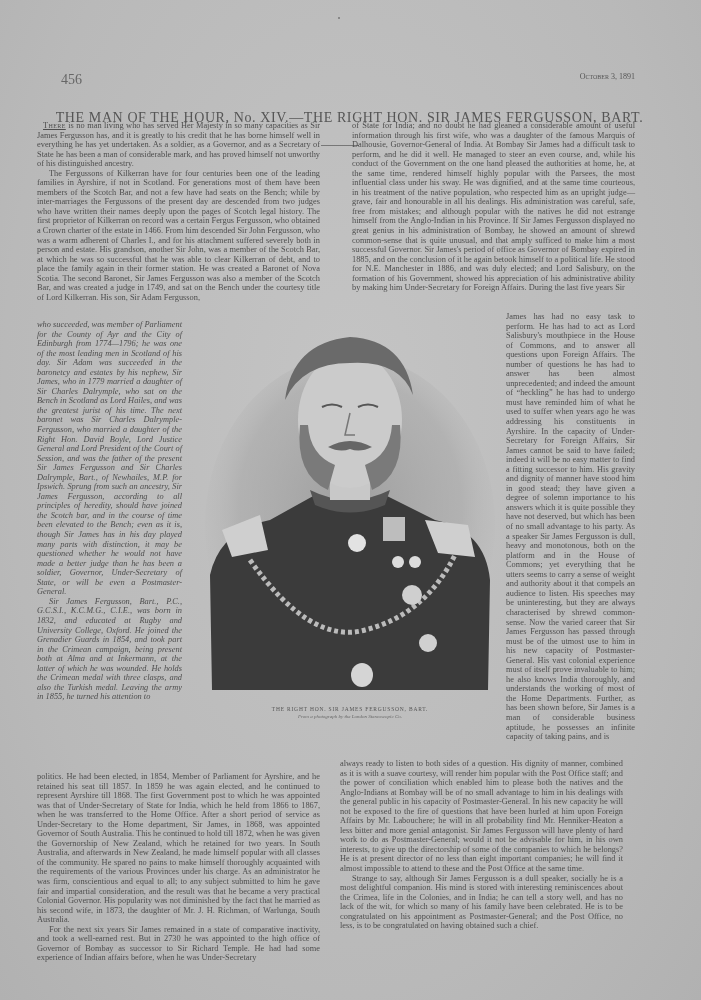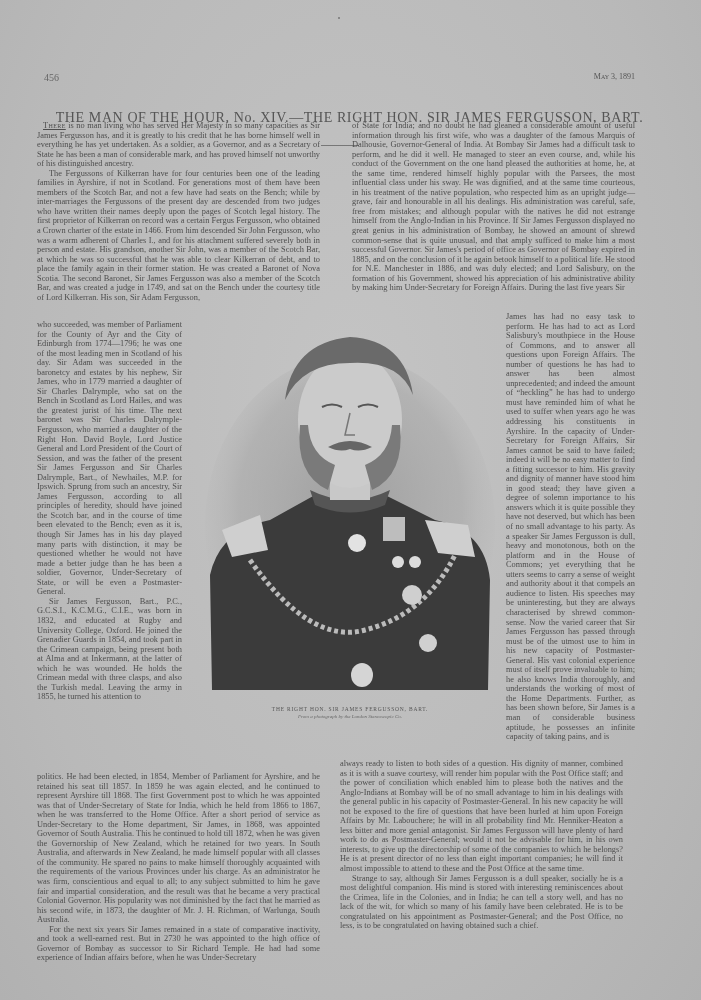--- a/index.html
+++ b/index.html
@@ -5,50 +5,50 @@
   html, body { margin: 0; padding: 0; }
   body {
     width: 701px; height: 1000px; overflow: hidden;
     background: #bdbdbd;
     background-image: radial-gradient(ellipse at 50% 40%, #c4c4c4 0%, #b9b9b9 70%, #b1b1b1 100%);
     font-family: "Liberation Serif", "DejaVu Serif", serif;
     color: #4a4a4a;
     position: relative;
   }
   .runhead { position: absolute; top: 72px; left: 0; width: 701px; height: 20px; }
-  .pagenum { position: absolute; left: 44px; top: 0; font-size: 10px; color: #666; }
+  .pagenum { position: absolute; left: 61px; top: 0; font-size: 14px; color: #666; }
   .paper-title { position: absolute; left: 0; right: 0; top: -5px; text-align: center;
     font-style: italic; font-size: 15px; letter-spacing: 3.5px; color: #555; }
   .date { position: absolute; right: 66px; top: 0; font-size: 8px; color: #555; font-variant: small-caps; }
   .headline { position: absolute; top: 110px; left: 0; width: 699px; text-align: center;
     font-size: 14px; letter-spacing: 0.6px; color: #555; }
   .rule { position: absolute; top: 145px; left: 321px; width: 38px; border-top: 1px solid #777; }
   .text { font-size: 8.35px; line-height: 9.55px; text-align: justify; color: #4d4d4d; }
   .text p { margin: 0; text-indent: 12px; }
   .text p.first { text-indent: 6px; }
   .first-word { font-variant: small-caps; letter-spacing: 0.4px; text-decoration: underline; }
   .block { position: absolute; }
   #left-top { left: 37px; top: 121px; width: 283px; }
-  #left-narrow { left: 37px; top: 320px; width: 145px; }
+  #left-narrow { left: 37px; top: 320px; width: 145px; font-style: italic; }
   #left-bottom { left: 37px; top: 772px; width: 283px; }
   #right-top { left: 352px; top: 121px; width: 283px; }
   #right-narrow { left: 506px; top: 312px; width: 129px; }
   #right-bottom { left: 340px; top: 759px; width: 283px; }
   .portrait { position: absolute; left: 200px; top: 325px; width: 300px; height: 365px; }
   .caption { position: absolute; top: 706px; left: 200px; width: 300px; text-align: center; }
   .caption-main { font-size: 5.5px; letter-spacing: 0.8px; color: #555; }
   .caption-sub { font-size: 5px; color: #666; margin-top: 2px; font-style: italic; }
   .dot { position: absolute; width: 2px; height: 2px; background: #777; border-radius: 50%; }
 </style>
 </head>
 <body>
 
 <div class="runhead">
   <span class="pagenum">456</span>
-  <span class="date">May 3, 1891</span>
+  <span class="date">October 3, 1891</span>
 </div>
 
 <div class="headline">THE MAN OF THE HOUR, No. XIV.—THE RIGHT HON. SIR JAMES FERGUSSON, BART.</div>
 <div class="rule"></div>
 
 <div class="block text" id="left-top">
   <p class="first"><span class="first-word">There</span><span> is no man living who has served Her Majesty in so many capacities as Sir James Fergusson has, and it is greatly to his credit that he has borne himself well in everything he has yet undertaken. As a soldier, as a Governor, and as a Secretary of State he has been a man of considerable mark, and has proved himself not unworthy of his distinguished ancestry.</span></p>
   <p>The Fergussons of Kilkerran have for four centuries been one of the leading families in Ayrshire, if not in Scotland. For generations most of them have been members of the Scotch Bar, and not a few have had seats on the Bench; while by inter-marriages the Fergussons of the present day are descended from two judges who have written their names deeply upon the pages of Scotch legal history. The first proprietor of Kilkerran on record was a certain Fergus Fergusson, who obtained a Crown charter of the estate in 1466. From him descended Sir John Fergusson, who was a warm adherent of Charles I., and for his attachment suffered severely both in person and estate. His grandson, another Sir John, was a member of the Scotch Bar, at which he was so successful that he was able to clear Kilkerran of debt, and to place the family again in their former station. He was created a Baronet of Nova Scotia. The second Baronet, Sir James Fergusson was also a member of the Scotch Bar, and was created a judge in 1749, and sat on the Bench under the courtesy title of Lord Kilkerran. His son, Sir Adam Fergusson,</p>
 </div>
 

